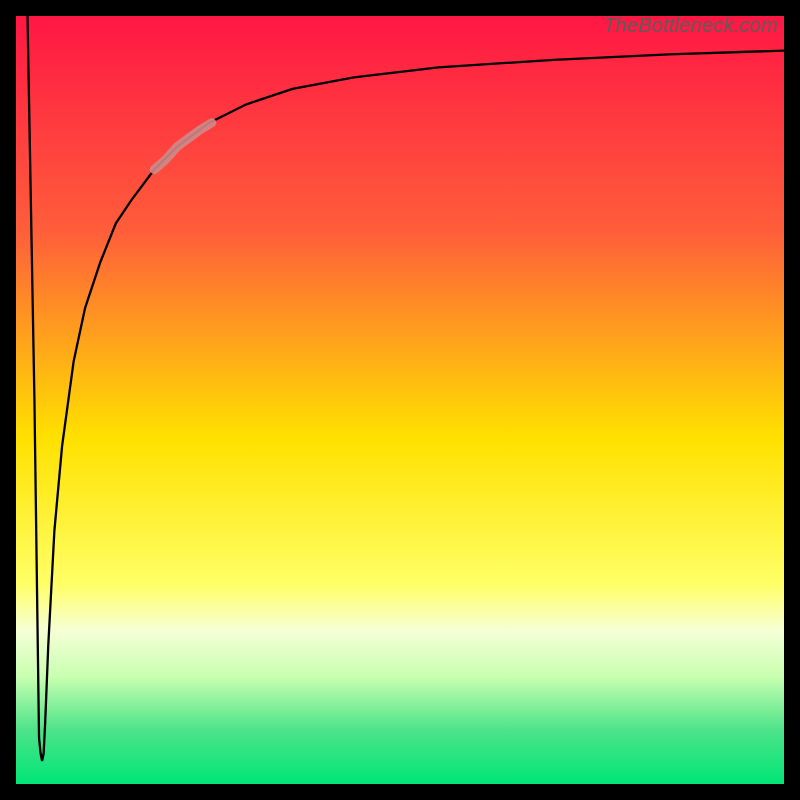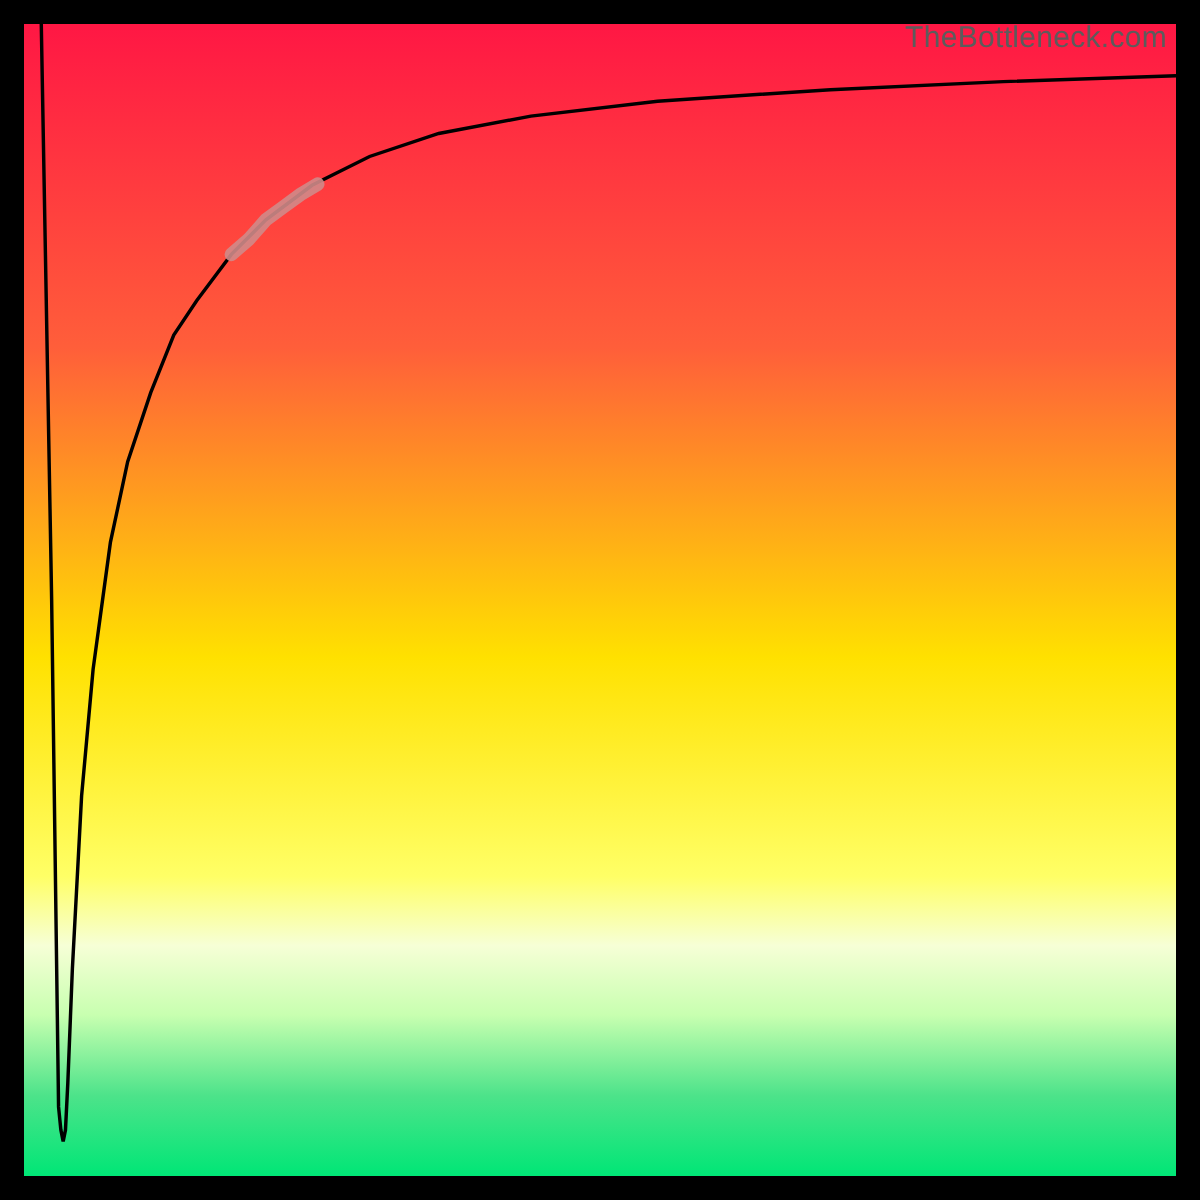--- a/index.html
+++ b/index.html
@@ -17,20 +17,21 @@
     height: 800px;
     background: #000;
   }
   .plot {
     position: absolute;
     left: 16px;
     top: 16px;
     width: 768px;
     height: 768px;
     background: #fef9c3;
+    font-style: italic;
   }
   .plot svg {
     display: block;
     width: 100%;
     height: 100%;
   }
   .watermark {
     position: absolute;
     top: -2px;
     right: 6px;

